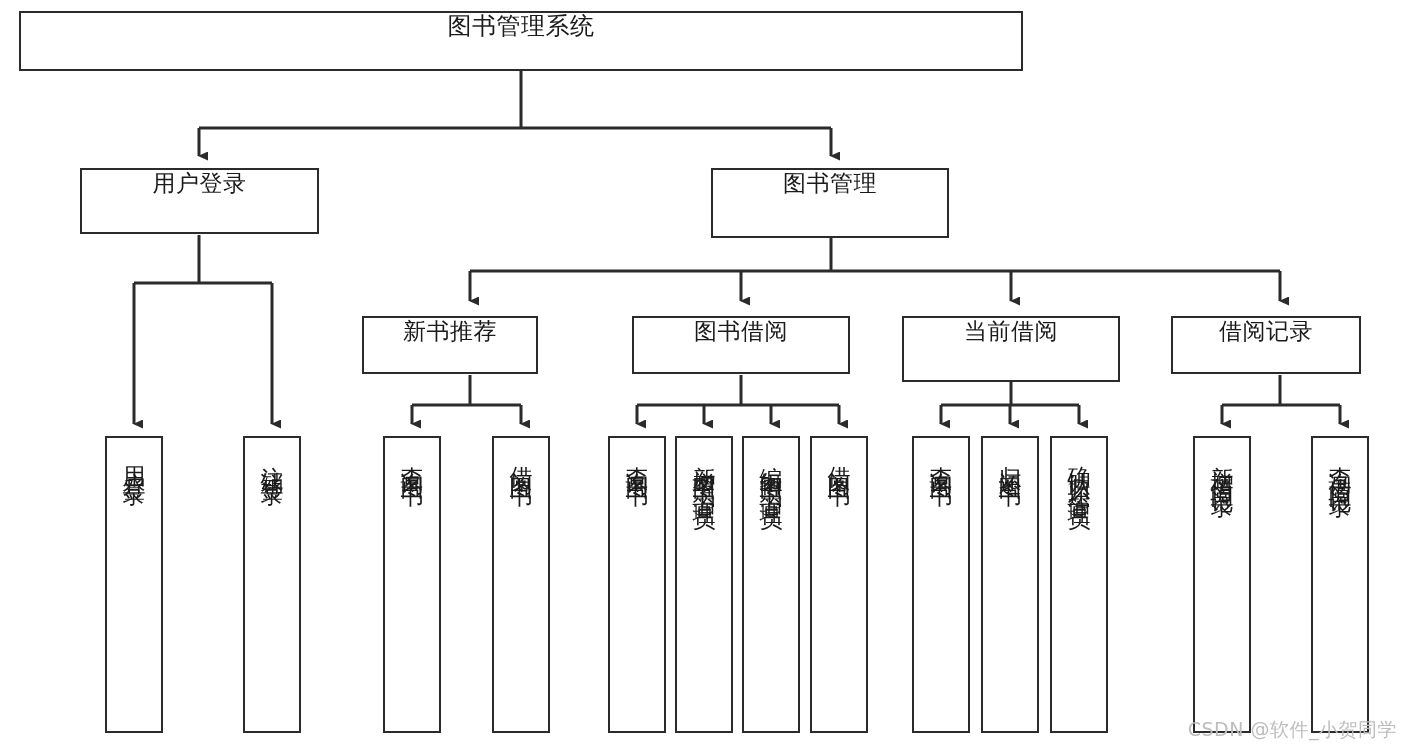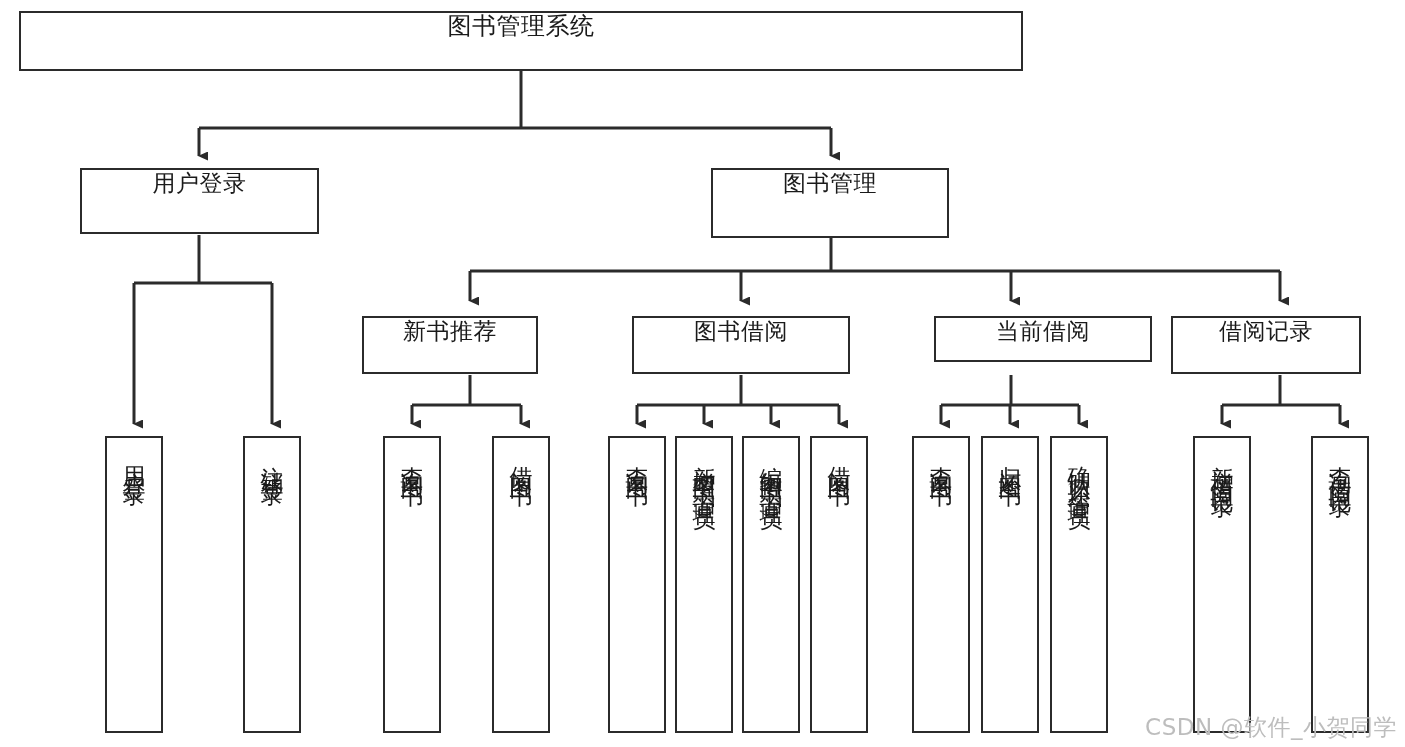--- a/index.html
+++ b/index.html
@@ -56,21 +56,21 @@
     text-orientation: upright;
     font-size: 23px;
     line-height: 1.0;
     letter-spacing: 6px;
     white-space: nowrap;
   }
   #watermark {
     position: absolute;
     right: 8px;
     bottom: 4px;
-    font-size: 23px;
+    font-size: 19px;
     color: #bdbdbd;
     letter-spacing: 0.5px;
     white-space: nowrap;
     pointer-events: none;
   }
 </style>
 </head>
 <body>
 
 <div id="diagram-root">
@@ -135,21 +135,21 @@
   <div class="node horizontal" style="left:711px; top:168px; width:238px; height:70px;">
     <span class="node-label">图书管理</span>
   </div>
 
   <div class="node horizontal" style="left:362px; top:316px; width:176px; height:58px;">
     <span class="node-label">新书推荐</span>
   </div>
   <div class="node horizontal" style="left:632px; top:316px; width:218px; height:58px;">
     <span class="node-label">图书借阅</span>
   </div>
-  <div class="node horizontal" style="left:934px; top:316px; width:218px; height:46px;">
+  <div class="node horizontal" style="left:902px; top:316px; width:218px; height:66px;">
     <span class="node-label">当前借阅</span>
   </div>
   <div class="node horizontal" style="left:1171px; top:316px; width:190px; height:58px;">
     <span class="node-label">借阅记录</span>
   </div>
 
   <div class="node vertical" style="left:105px; top:436px; width:58px; height:297px;">
     <span class="node-label">用户登录</span>
   </div>
   <div class="node vertical" style="left:243px; top:436px; width:58px; height:297px;">

